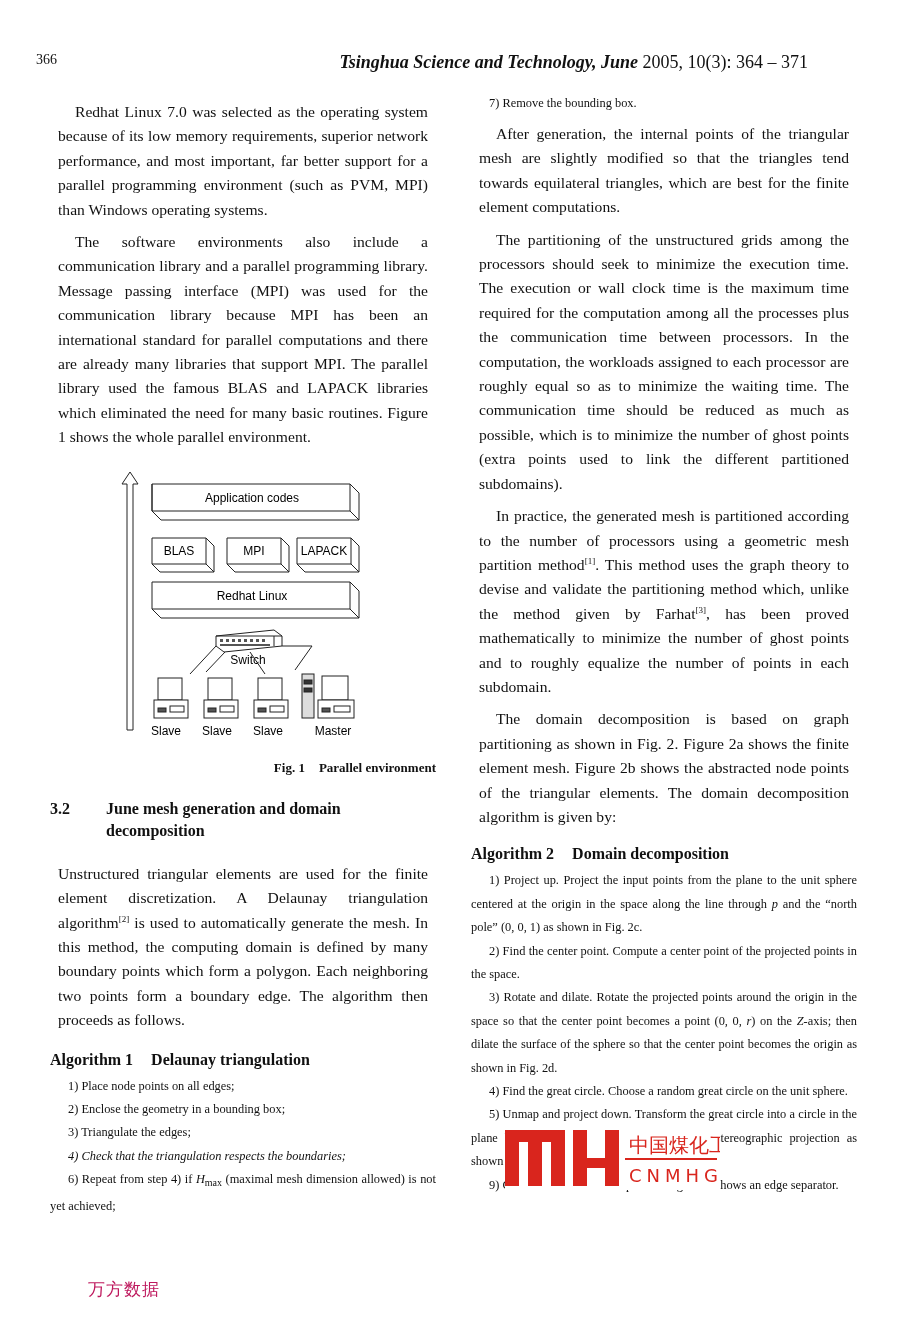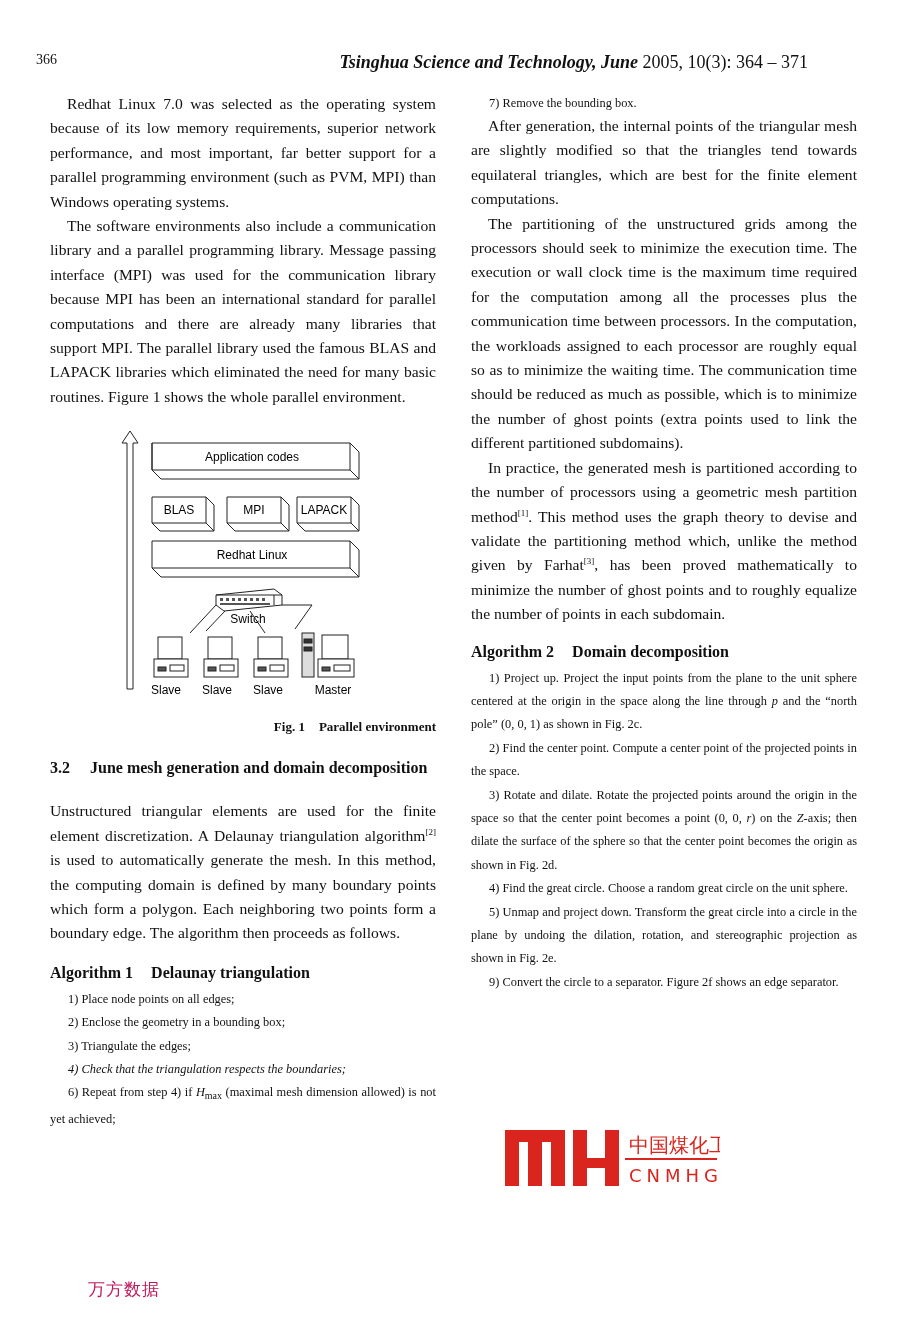--- a/index.html
+++ b/index.html
@@ -4,29 +4,29 @@
 <style>
   html, body { margin: 0; padding: 0; background: #ffffff; }
   body { width: 904px; height: 1320px; position: relative; overflow: hidden;
          font-family: "Liberation Serif", "DejaVu Serif", serif; color: #111; }
   .header-num { position: absolute; left: 36px; top: 52px; font-size: 14px; }
   .header-journal { position: absolute; right: 96px; top: 52px; font-size: 18px; }
   .header-journal .it { font-style: italic; font-weight: bold; }
   .col { position: absolute; top: 92px; width: 386px; }
   .col-left { left: 50px; }
   .col-right { left: 471px; }
-  p.body { margin: 0; font-size: 15.6px; line-height: 24.4px; text-align: justify; text-indent: 17px; }
+  p.body { margin: 8px; font-size: 15.6px; line-height: 24.4px; text-align: justify; text-indent: 17px; }
   p.body.noind { text-indent: 0; }
   p.small { margin: 0; font-size: 12.4px; line-height: 23.4px; text-align: justify; text-indent: 18px; }
   sup { font-size: 9px; line-height: 0; }
   .figure { position: relative; height: 290px; margin-top: 14px; }
   .fig-caption { text-align: right; font-size: 13px; font-weight: bold; margin-top: 6px; }
   .fig-caption span.gap { display: inline-block; width: 14px; }
   h3.section { font-size: 16px; font-weight: bold; margin: 22px 0 0 0; line-height: 22px;
-               display: flex; }
+               display: flex; gap: 16px; }
   h3.section .num { width: 40px; flex: none; }
   h4.algo { font-size: 16px; font-weight: bold; margin: 16px 0 4px 0; line-height: 22px; }
   h4.algo .gap { display: inline-block; width: 18px; }
   .wanfang { position: absolute; left: 88px; top: 1278px; font-family: "DejaVu Sans", sans-serif;
              font-size: 17px; color: #be185d; letter-spacing: 1px; }
   .watermark { position: absolute; left: 505px; top: 1124px; width: 215px; height: 66px; }
   .diagram svg text { font-family: "Liberation Sans", sans-serif; }
 </style>
 </head>
 <body>
@@ -166,20 +166,21 @@
   <p class="small"><span>6) Repeat from step 4) if </span><i>H</i><sub style="font-size:10px">max</sub><span> (maximal mesh dimension allowed) is not yet achieved;</span></p>
 </div>
 
 <div class="wanfang">万方数据</div>
 
 <div class="col col-right">
   <p class="small" style="line-height:22px">7) Remove the bounding box.</p>
   <p class="body">After generation, the internal points of the triangular mesh are slightly modified so that the triangles tend towards equilateral triangles, which are best for the finite element computations.</p>
   <p class="body">The partitioning of the unstructured grids among the processors should seek to minimize the execution time. The execution or wall clock time is the maximum time required for the computation among all the processes plus the communication time between processors. In the computation, the workloads assigned to each processor are roughly equal so as to minimize the waiting time. The communication time should be reduced as much as possible, which is to minimize the number of ghost points (extra points used to link the different partitioned subdomains).</p>
   <p class="body"><span>In practice, the generated mesh is partitioned according to the number of processors using a geometric mesh partition method</span><sup>[1]</sup><span>. This method uses the graph theory to devise and validate the partitioning method which, unlike the method given by Farhat</span><sup>[3]</sup><span>, has been proved mathematically to minimize the number of ghost points and to roughly equalize the number of points in each subdomain.</span></p>
+  <p class="body">The domain decomposition is based on graph partitioning as shown in Fig. 2. Figure 2a shows the finite element mesh. Figure 2b shows the abstracted node points of the triangular elements. The domain decomposition algorithm is given by:</p>
 
   <h4 class="algo" style="margin-top:14px"><span>Algorithm 2</span><span class="gap"></span><span>Domain decomposition</span></h4>
   <p class="small"><span>1) Project up. Project the input points from the plane to the unit sphere centered at the origin in the space along the line through </span><i>p</i><span> and the “north pole” (0, 0, 1) as shown in Fig. 2c.</span></p>
   <p class="small">2) Find the center point. Compute a center point of the projected points in the space.</p>
   <p class="small"><span>3) Rotate and dilate. Rotate the projected points around the origin in the space so that the center point becomes a point (0, 0, </span><i>r</i><span>) on the </span><i>Z</i><span>-axis; then dilate the surface of the sphere so that the center point becomes the origin as shown in Fig. 2d.</span></p>
   <p class="small">4) Find the great circle. Choose a random great circle on the unit sphere.</p>
   <p class="small">5) Unmap and project down. Transform the great circle into a circle in the plane by undoing the dilation, rotation, and stereographic projection as shown in Fig. 2e.</p>
   <p class="small">9) Convert the circle to a separator. Figure 2f shows an edge separator.</p>
 </div>
 

